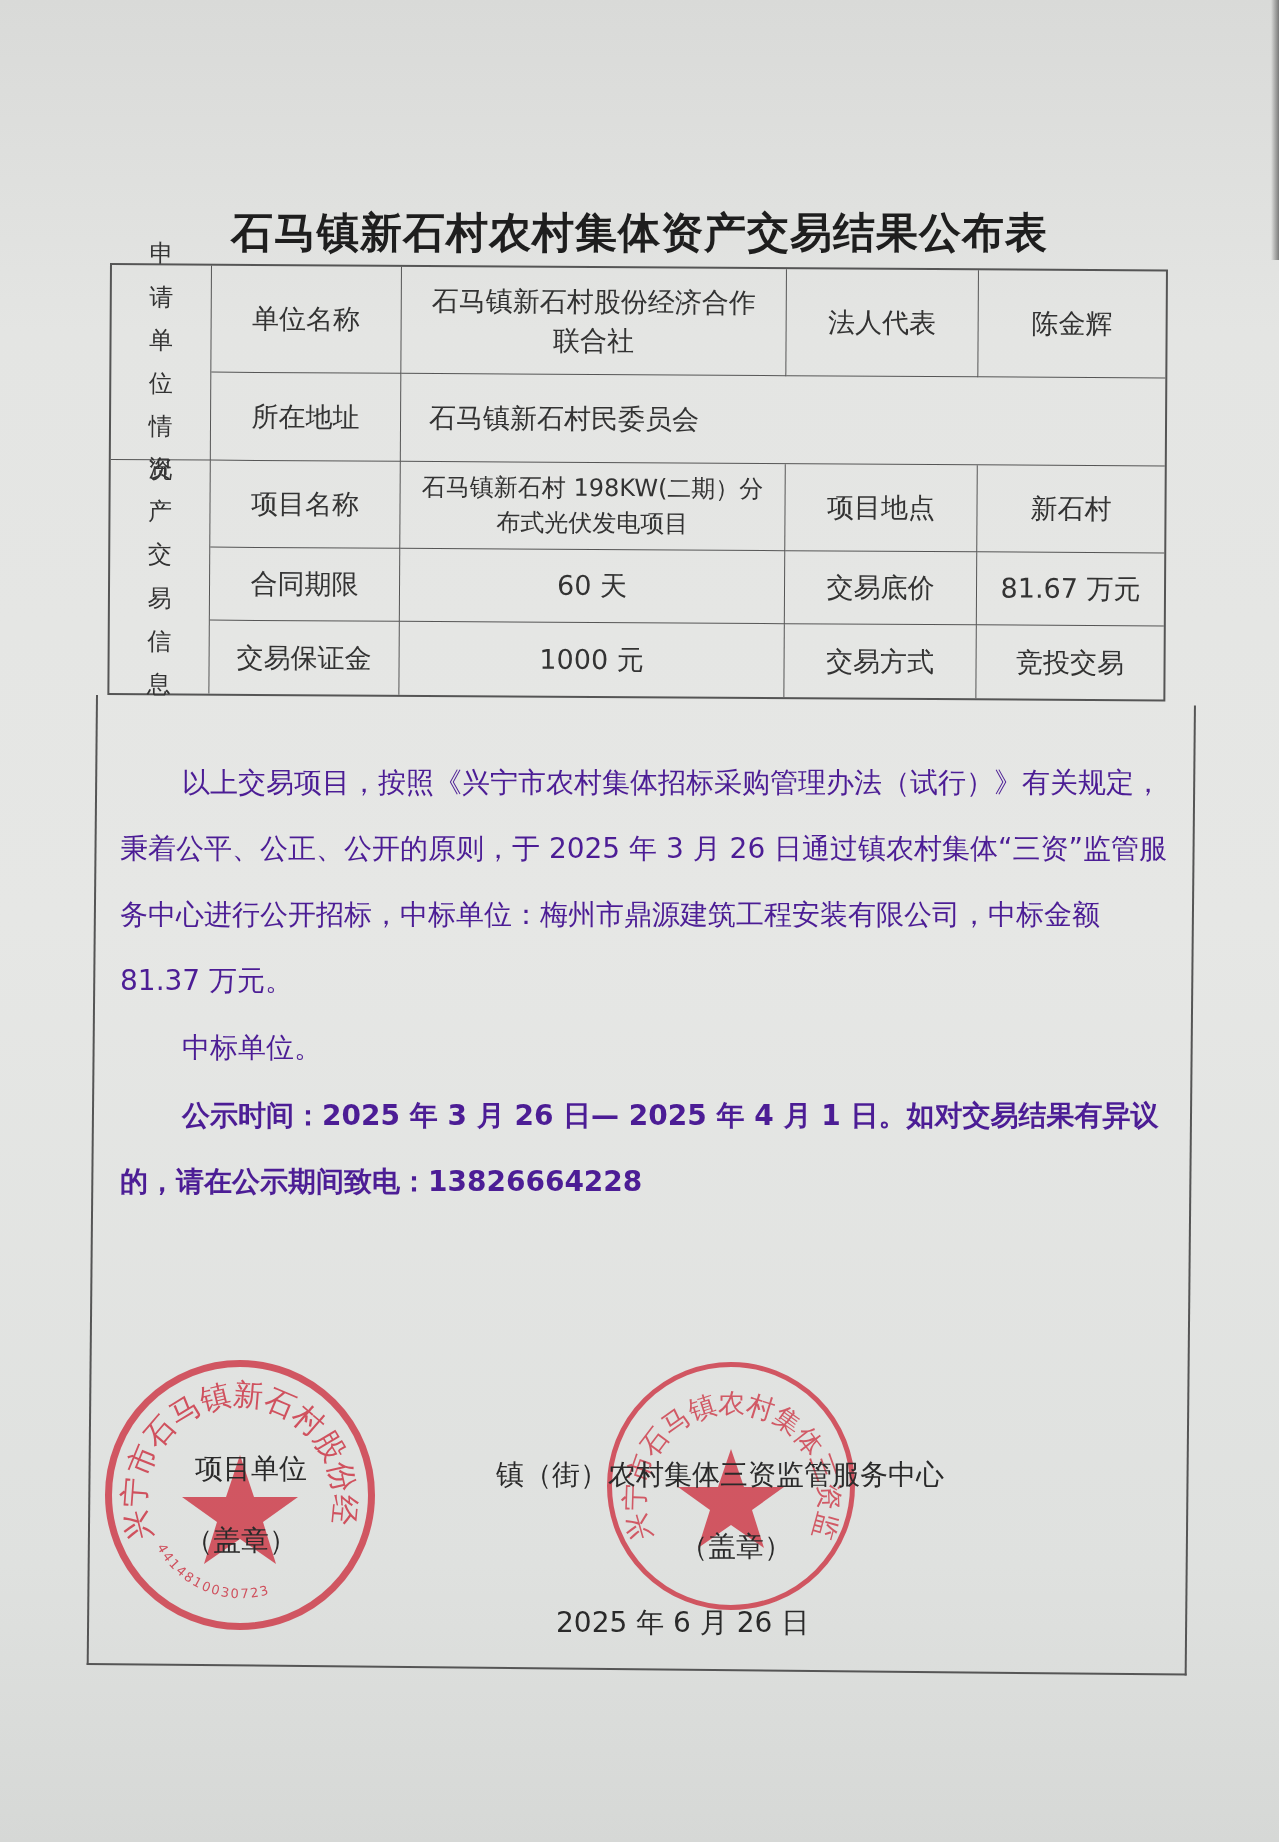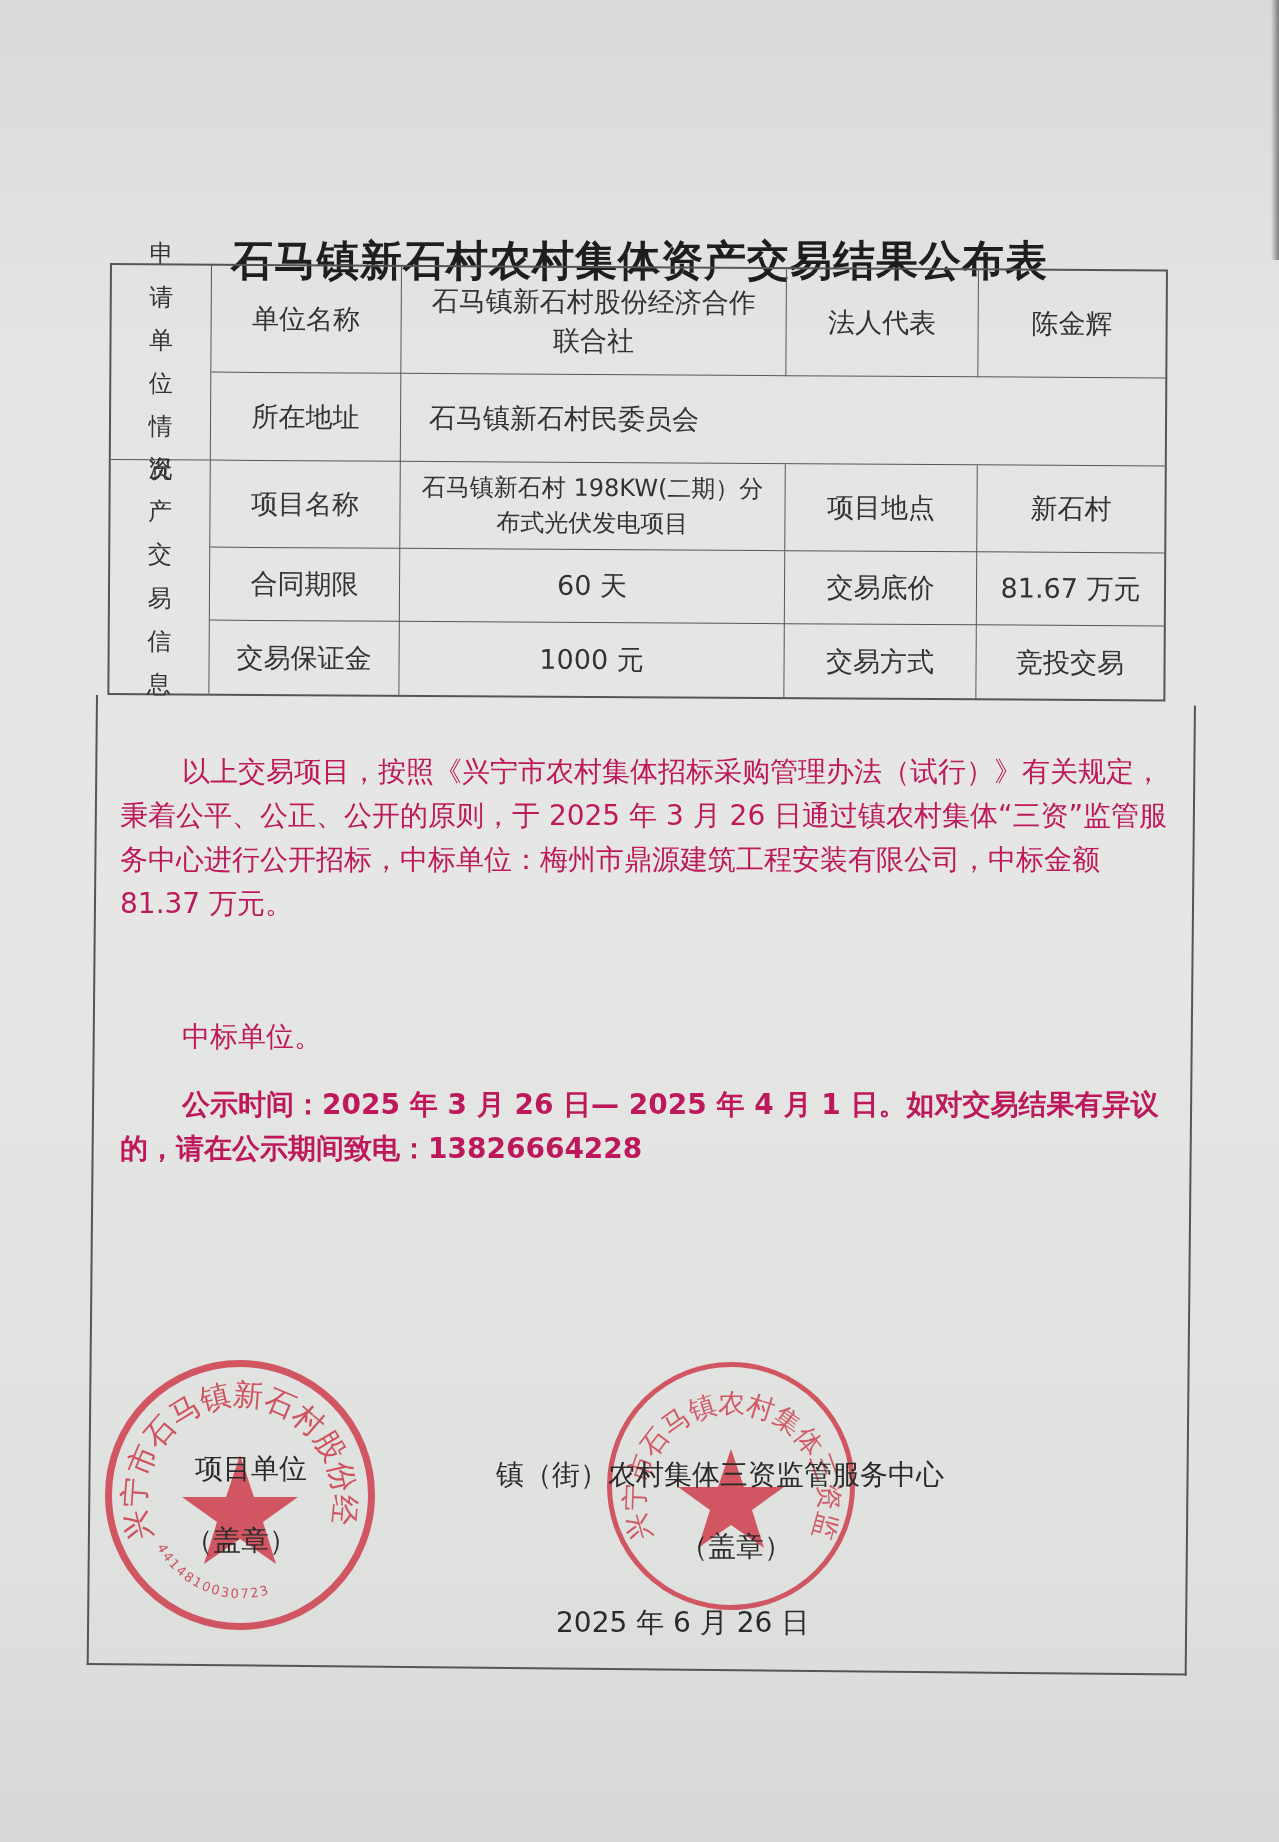--- a/index.html
+++ b/index.html
@@ -23,21 +23,20 @@
   }
   .title {
     position: absolute;
     left: 0; width: 1279px;
     top: 205px;
     text-align: center;
     font-size: 42px;
     letter-spacing: 1px;
     color: #1e1e1e;
     font-weight: bold;
-    margin-top: 28px;
   }
   .grid {
     position: absolute;
     left: 110px;
     top: 263px;
     width: 1058px;
     height: 432px;
     border: 2px solid #555;
     box-sizing: border-box;
     transform: rotate(0.35deg);
@@ -77,22 +76,22 @@
     border-bottom: 2px solid #555;
     box-sizing: border-box;
     transform: rotate(0.55deg);
     transform-origin: left top;
   }
   .para {
     position: absolute;
     left: 120px;
     width: 1050px;
     font-size: 28px;
-    color: #be185d;
-    line-height: 44px;
+    color: #4c1d95;
+    line-height: 66px;
   }
   .stamp {
     position: absolute;
     border-radius: 50%;
     border: 7px solid rgba(205, 55, 70, 0.82);
     box-sizing: border-box;
   }
   .stamp svg { position: absolute; left: 0; top: 0; }
   .sig-label {
     position: absolute;

